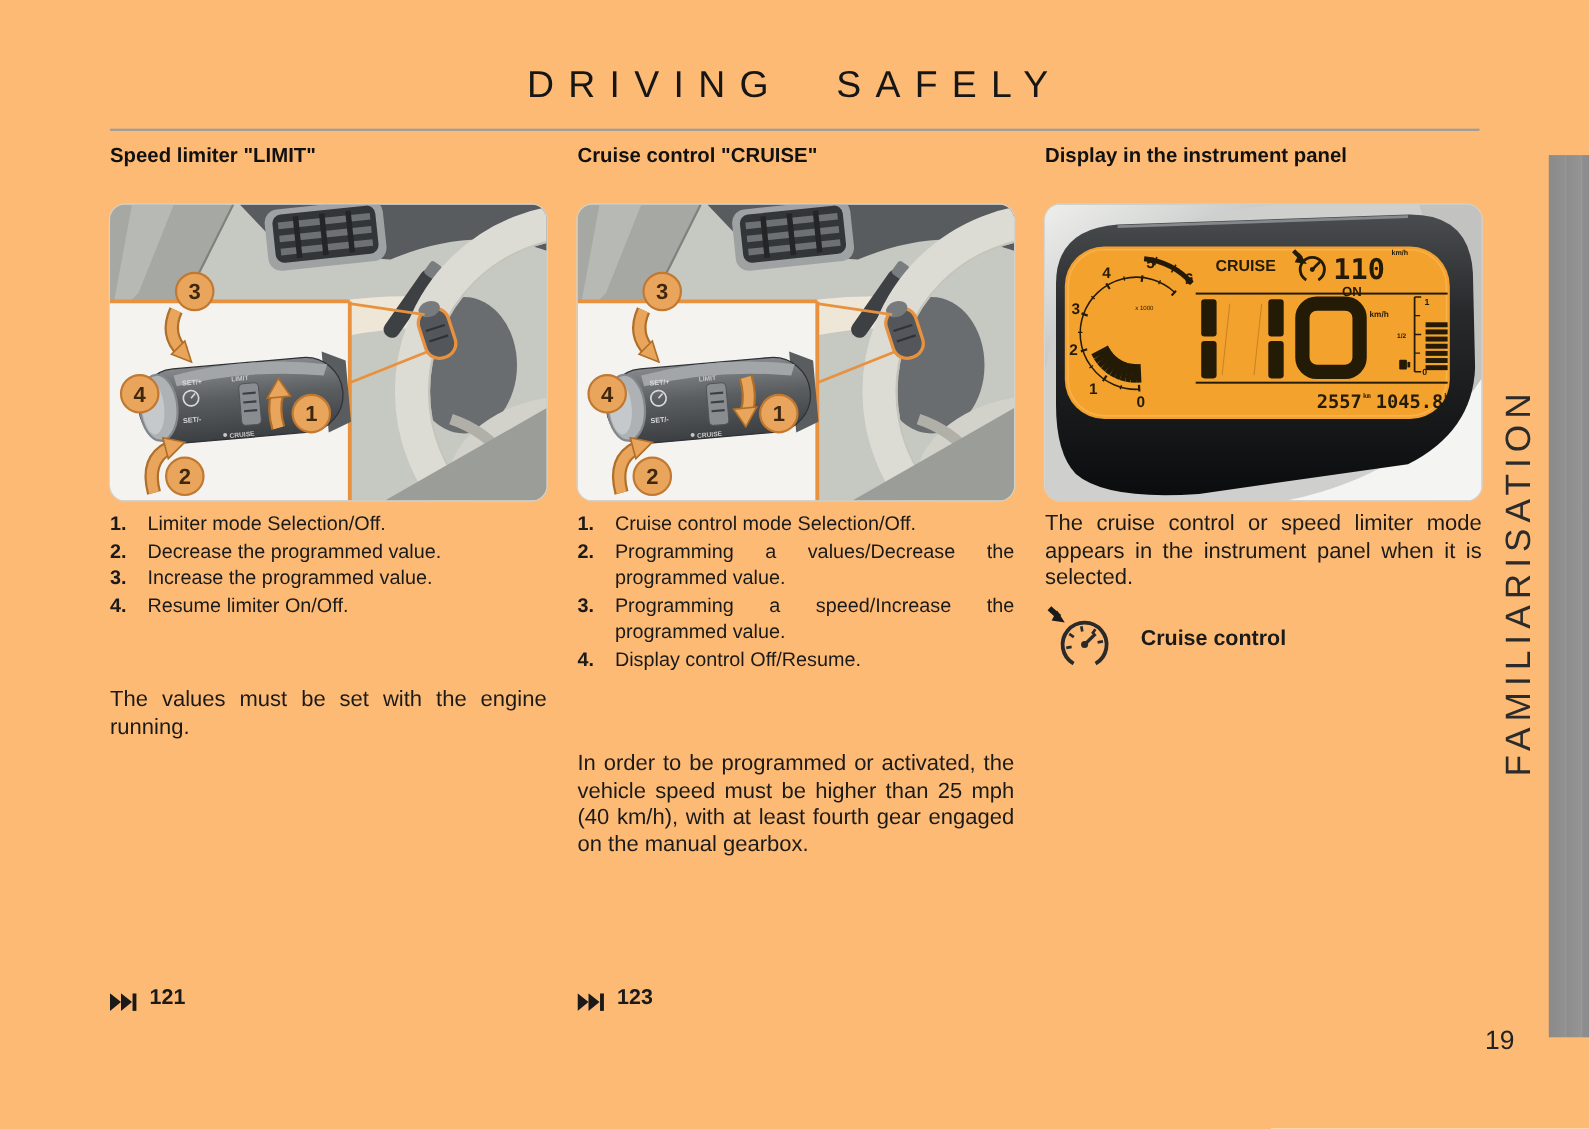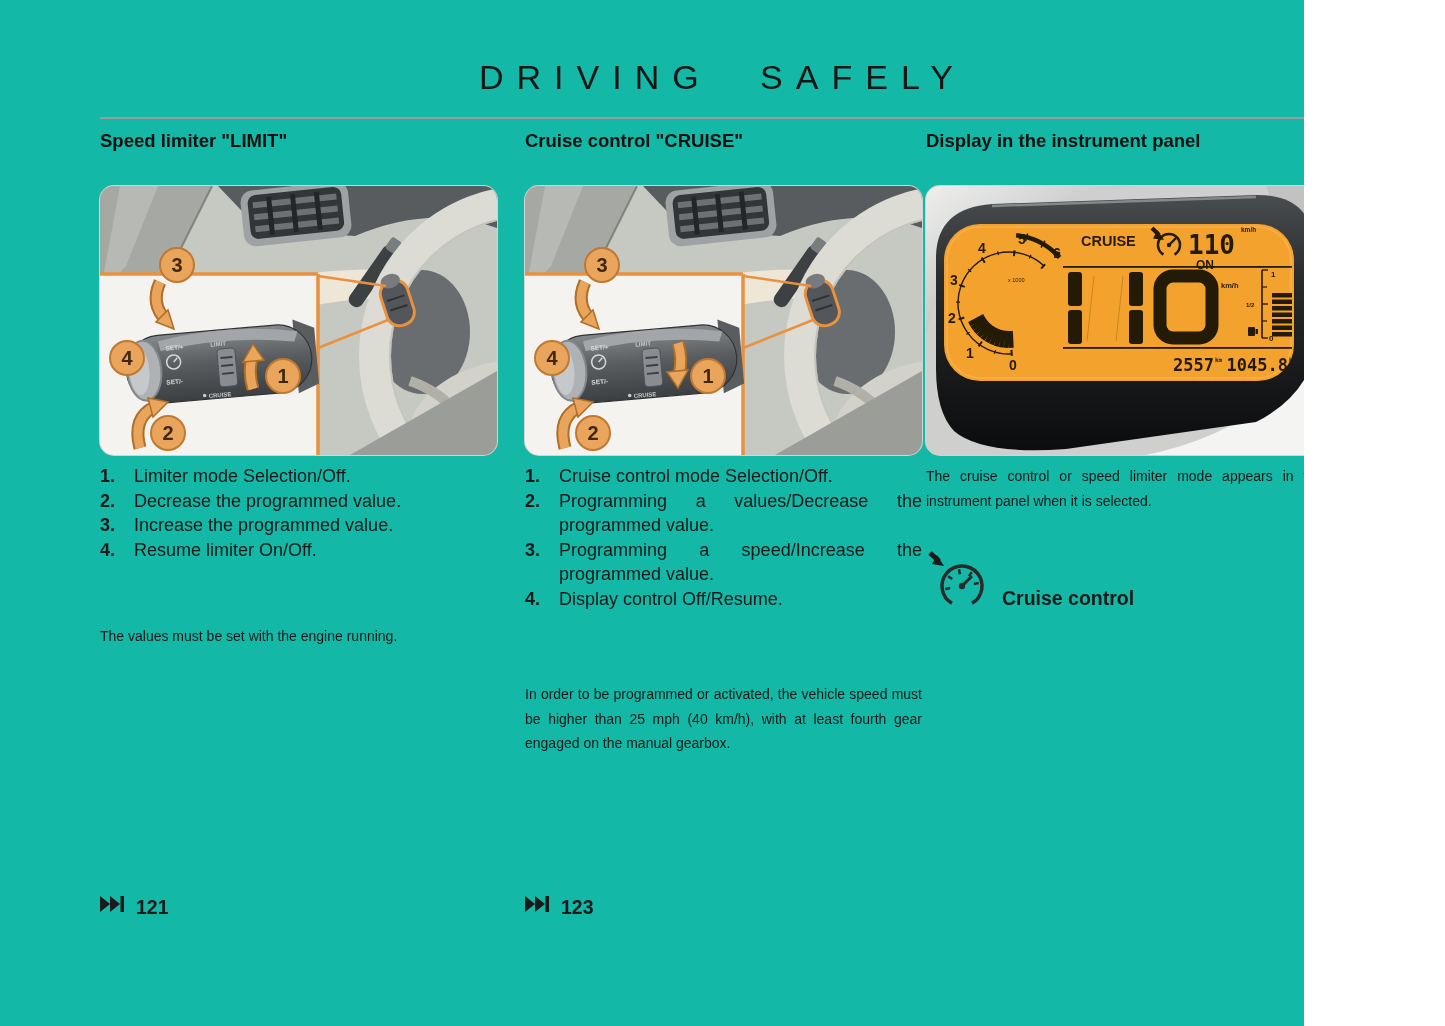--- a/index.html
+++ b/index.html
@@ -1,46 +1,46 @@
 <!DOCTYPE html>
 <html><head>
 <meta charset="utf-8">
 <style>
   * { margin:0; padding:0; box-sizing:border-box; }
   body { background:#ffffff; font-family:"Liberation Sans", sans-serif; }
-  .page { position:relative; width:1304px; height:1026px; background:#14b8a6; overflow:hidden; color:#1a1a1a; }
+  .page { position:relative; width:1445px; height:1026px; background:#fdba74; overflow:hidden; color:#1a1a1a; }
 
   .title { position:absolute; top:58px; left:100px; width:1245px; text-align:center;
            font-size:34px; font-weight:500; letter-spacing:13px; word-spacing:26px; color:#161616; }
   .rule  { position:absolute; top:117px; left:100px; width:1245px; height:2px; background:#9d9d9d; }
 
   .col { position:absolute; top:130px; width:397px; height:850px; }
-  .col1 { left:100px; } .col2 { left:525px; } .col3 { left:926px; }
+  .col1 { left:100px; } .col2 { left:525px; } .col3 { left:950px; }
   .col h2 { font-size:18.5px; font-weight:bold; color:#111; }
 
   .photo { position:absolute; top:56px; left:0; width:397px; height:269px;
            border-radius:14px; overflow:hidden; background:#c6c8c2; box-shadow:0 0 0 1px #d4d4d0; }
   .photo svg { display:block; }
 
   .numlist { position:absolute; top:334px; left:0; width:397px; }
   .li { display:grid; grid-template-columns:34px 1fr; }
   .li .num { font-weight:bold; font-size:18px; line-height:24.5px; }
   .li .txt { font-size:18px; line-height:24.5px; text-align:justify; }
 
-  .note { position:absolute; left:0; width:397px; font-size:14px; line-height:24.5px; text-align:justify; }
+  .note { position:absolute; left:0; width:397px; font-size:20px; line-height:24.5px; text-align:justify; }
   .col1 .note { top:494px; }
   .col2 .note { top:552px; }
   .col3 .note { top:334px; }
 
-  .legend-row { position:absolute; left:0; display:flex; align-items:flex-end; gap:12px; }
+  .legend-row { position:absolute; left:0; display:flex; align-items:center; gap:23px; }
   .legend-row .lbl { font-size:19.5px; font-weight:bold; }
   .legend-cruise { top:420px; }
   .legend-limiter { top:500px; }
 
-  .pageref { position:absolute; top:766px; left:0; display:flex; align-items:flex-start; gap:10px; }
+  .pageref { position:absolute; top:766px; left:0; display:flex; align-items:flex-end; gap:10px; }
   .pageref .num { font-size:19.5px; font-weight:bold; }
 
   .side-tab { position:absolute; left:1362px; top:298px; height:462px; width:44px;
               writing-mode:vertical-rl; transform:rotate(180deg);
               font-size:32px; letter-spacing:5.5px; color:#2b2b2b; text-align:center; }
   .side-bar { position:absolute; left:1408px; top:141px; width:37px; height:802px;
               background:linear-gradient(90deg,#8a8a8a 0%,#919191 40%,#9a9a9a 42%,#8d8d8d 44%,#949494 78%,#9c9c9c 80%,#8e8e8e 82%,#8c8c8c 100%); }
   .page-num { position:absolute; left:1350px; top:933px; font-size:24px; color:#222; }
 </style>
 </head>

